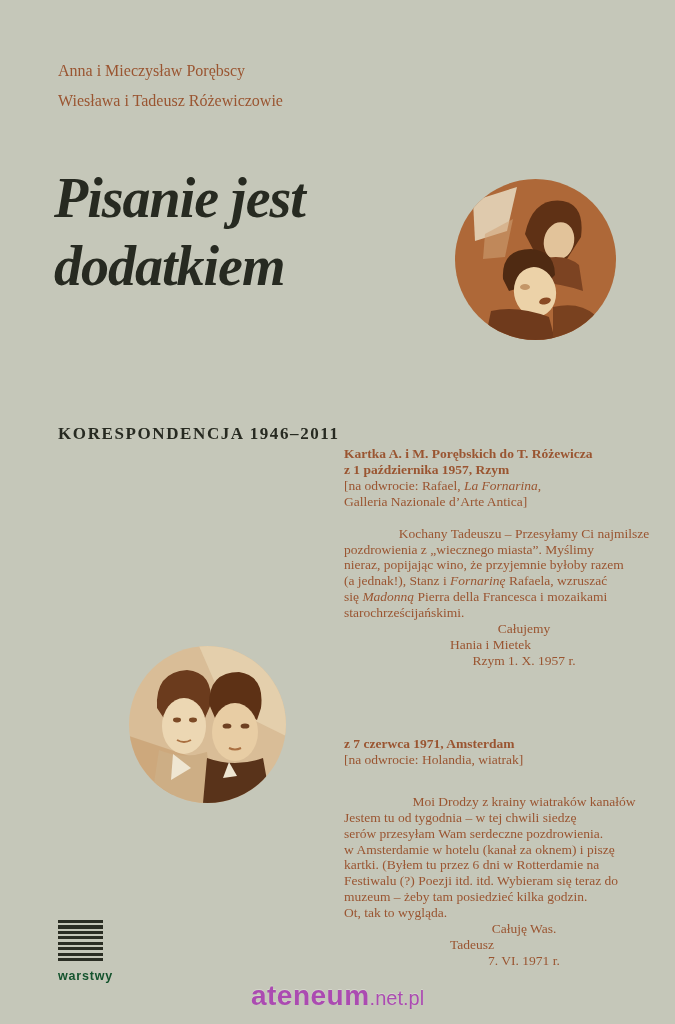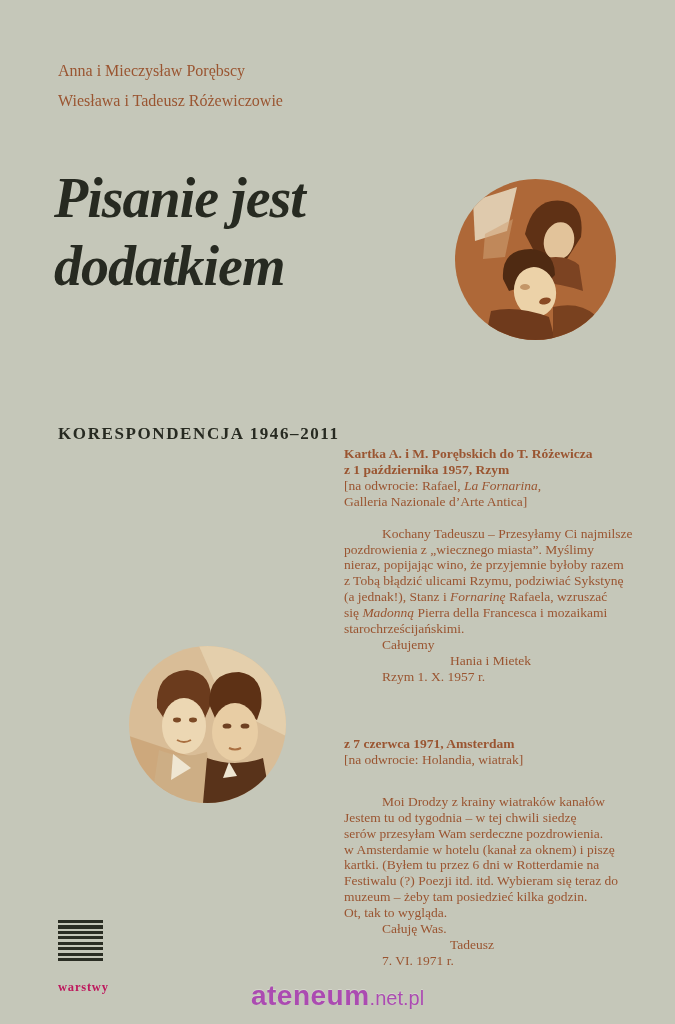--- a/index.html
+++ b/index.html
@@ -45,34 +45,34 @@
     position:absolute;left:344px;width:322px;
     font-size:13.5px;line-height:15.9px;
     color:#9a5531;
   }
   .letter-1{top:446px;}
   .letter-2{top:736px;}
   .letter .heading{font-weight:bold;}
   .letter .seg-line{white-space:pre-wrap;}
   .letter .body-start{margin-top:16px;}
   .letter-2 .body-start{margin-top:26px;}
-  .indent1{padding-left:38px;}
+  .indent1{padding-left:38px;text-align:center;}
   .indent2{padding-left:106px;}
   .letter em{font-style:italic;font-weight:normal;}
   
   .publisher{position:absolute;left:58px;top:920px;width:60px;}
   .logo-stripes{
     width:45px;height:43px;
     background:repeating-linear-gradient(to bottom,#2a2d23 0px,#2a2d23 3.1px,transparent 3.1px,transparent 5.45px);
   }
   .logo-label{
-    margin-top:17px;
-    font-family:Liberation Serif, serif;
+    margin-top:6px;
+    font-family:Liberation Sans, sans-serif;
     font-weight:bold;font-size:12.5px;letter-spacing:0.8px;
-    color:#be185d;
+    color:#14532d;
   }
   
   .watermark{
     position:absolute;left:50%;top:980px;
     transform:translateX(-50%);
     font-family:"Liberation Sans", sans-serif;
     color:#a21caf;opacity:0.72;
     white-space:nowrap;
     text-shadow:0 -1px 0 rgba(255,255,255,0.35);
   }
@@ -116,21 +116,20 @@
   </div>
 
   <div class="letter letter-1">
     <div class="heading">Kartka A. i M. Porębskich do T. Różewicza</div>
     <div class="heading">z 1 października 1957, Rzym</div>
     <div class="seg-line"><span>[na odwrocie: Rafael, </span><em>La Fornarina</em><span>,</span></div>
     <div>Galleria Nazionale d’Arte Antica]</div>
     <div class="body-start indent1">Kochany Tadeuszu – Przesyłamy Ci najmilsze</div>
     <div>pozdrowienia z „wiecznego miasta”. Myślimy</div>
     <div>nieraz, popijając wino, że przyjemnie byłoby razem</div>
-    <div>z Tobą błądzić ulicami Rzymu, podziwiać Sykstynę</div>
     <div class="seg-line"><span>(a jednak!), Stanz i </span><em>Fornarinę</em><span> Rafaela, wzruszać</span></div>
     <div class="seg-line"><span>się </span><em>Madonną</em><span> Pierra della Francesca i mozaikami</span></div>
     <div>starochrześcijańskimi.</div>
     <div class="indent1">Całujemy</div>
     <div class="indent2">Hania i Mietek</div>
     <div class="indent1">Rzym 1. X. 1957 r.</div>
   </div>
 
   <div class="photo photo-bottom">
     <svg viewBox="0 0 157 157">

